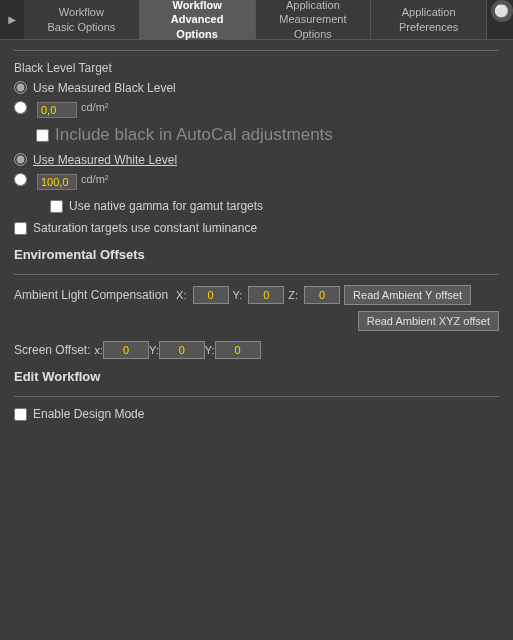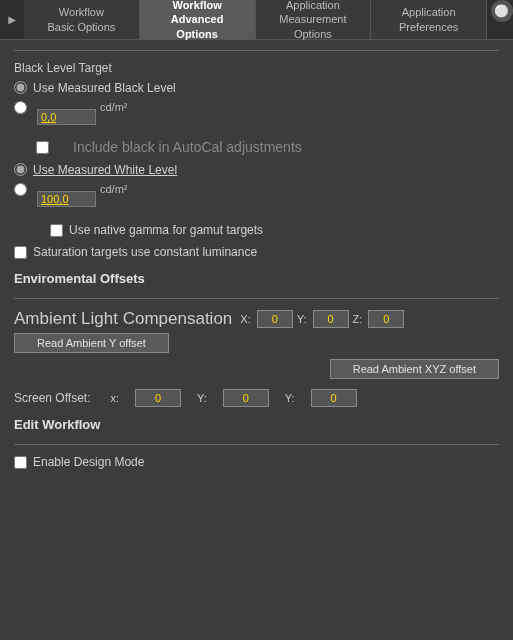--- a/index.html
+++ b/index.html
@@ -94,28 +94,27 @@
       align-items: flex-start;
       margin-bottom: 6px;
     }
 
     .radio-row input[type="radio"] {
       margin-right: 6px;
       accent-color: #aaa;
     }
 
     .radio-row input[type="text"] {
-      width: 59px;
+      width: 40px;
       background: #555;
       border: 1px solid #777;
       color: #ffd700;
       font-size: 11px;
       padding: 1px 3px;
-      margin: 8px 4px;
-      text-decoration: underline;
+      margin: 1px 4px;
     }
 
     .radio-row .unit {
       color: #bbb;
       font-size: 11px;
     }
 
     .indent-row {
       display: flex;
       align-items: center;
@@ -123,22 +122,21 @@
       margin-bottom: 8px;
     }
 
     .indent-row input[type="checkbox"] {
       margin-right: 6px;
       accent-color: #aaa;
     }
 
     .indent-row span {
       color: #888;
-      font-size: 14px;
-      margin-left: 18px;
+      font-size: 17px;
     }
 
     
     .group-label {
       font-size: 12px;
       font-weight: normal;
       color: #ccc;
       margin-bottom: 6px;
     }
 
@@ -156,21 +154,21 @@
     
     .env-row {
       display: flex;
       align-items: center;
       margin-bottom: 10px;
       flex-wrap: wrap;
       gap: 4px;
     }
 
     .env-row label {
-      font-size: 17px;
+      font-size: 12px;
       color: #ccc;
       margin-right: 4px;
     }
 
     .xyz-label {
       font-size: 11px;
       color: #ccc;
       margin-right: 2px;
     }
 
@@ -182,30 +180,30 @@
       font-size: 11px;
       padding: 2px 3px;
       text-align: center;
     }
 
     .read-btn {
       background: #5a5a5a;
       color: #e0e0e0;
       border: 1px solid #888;
       font-size: 11px;
-      padding: 3px 22px;
+      padding: 3px 8px;
       cursor: pointer;
       white-space: nowrap;
     }
 
     .screen-offset-row {
       display: flex;
       align-items: center;
       margin-bottom: 10px;
-      gap: 16px;
+      gap: 0;
     }
 
     .screen-offset-row label {
       font-size: 12px;
       color: #ccc;
       margin-right: 4px;
     }
 
     .offset-input {
       width: 46px;

